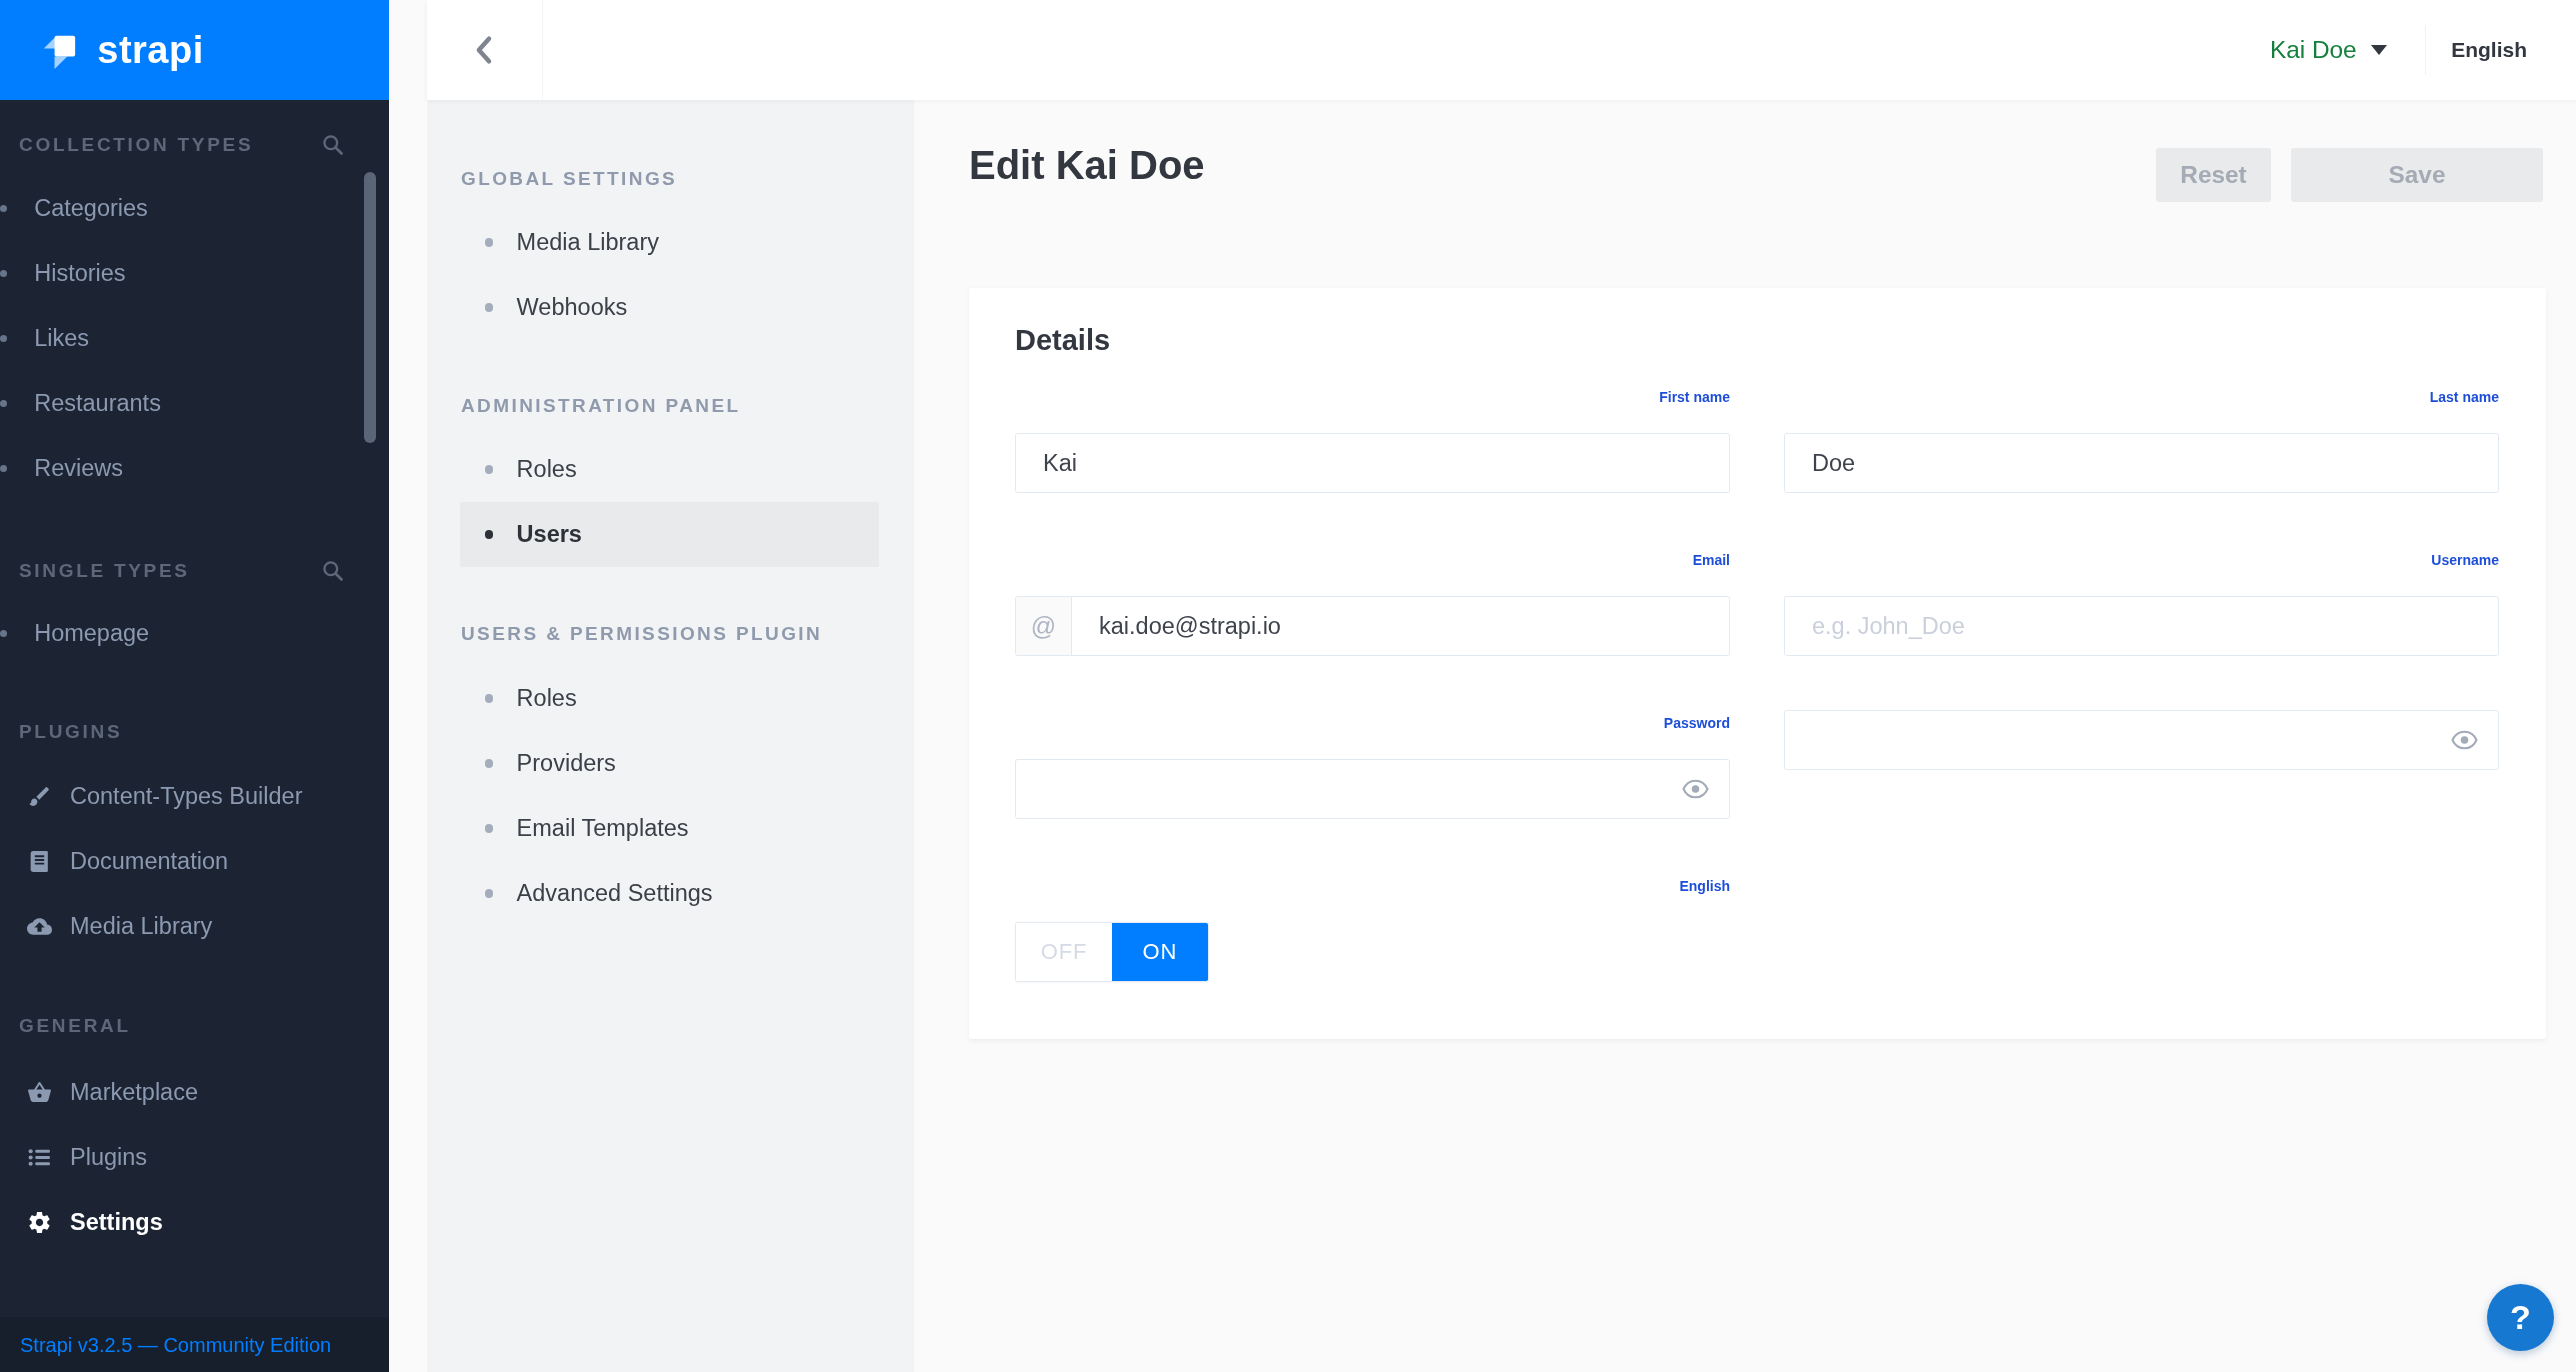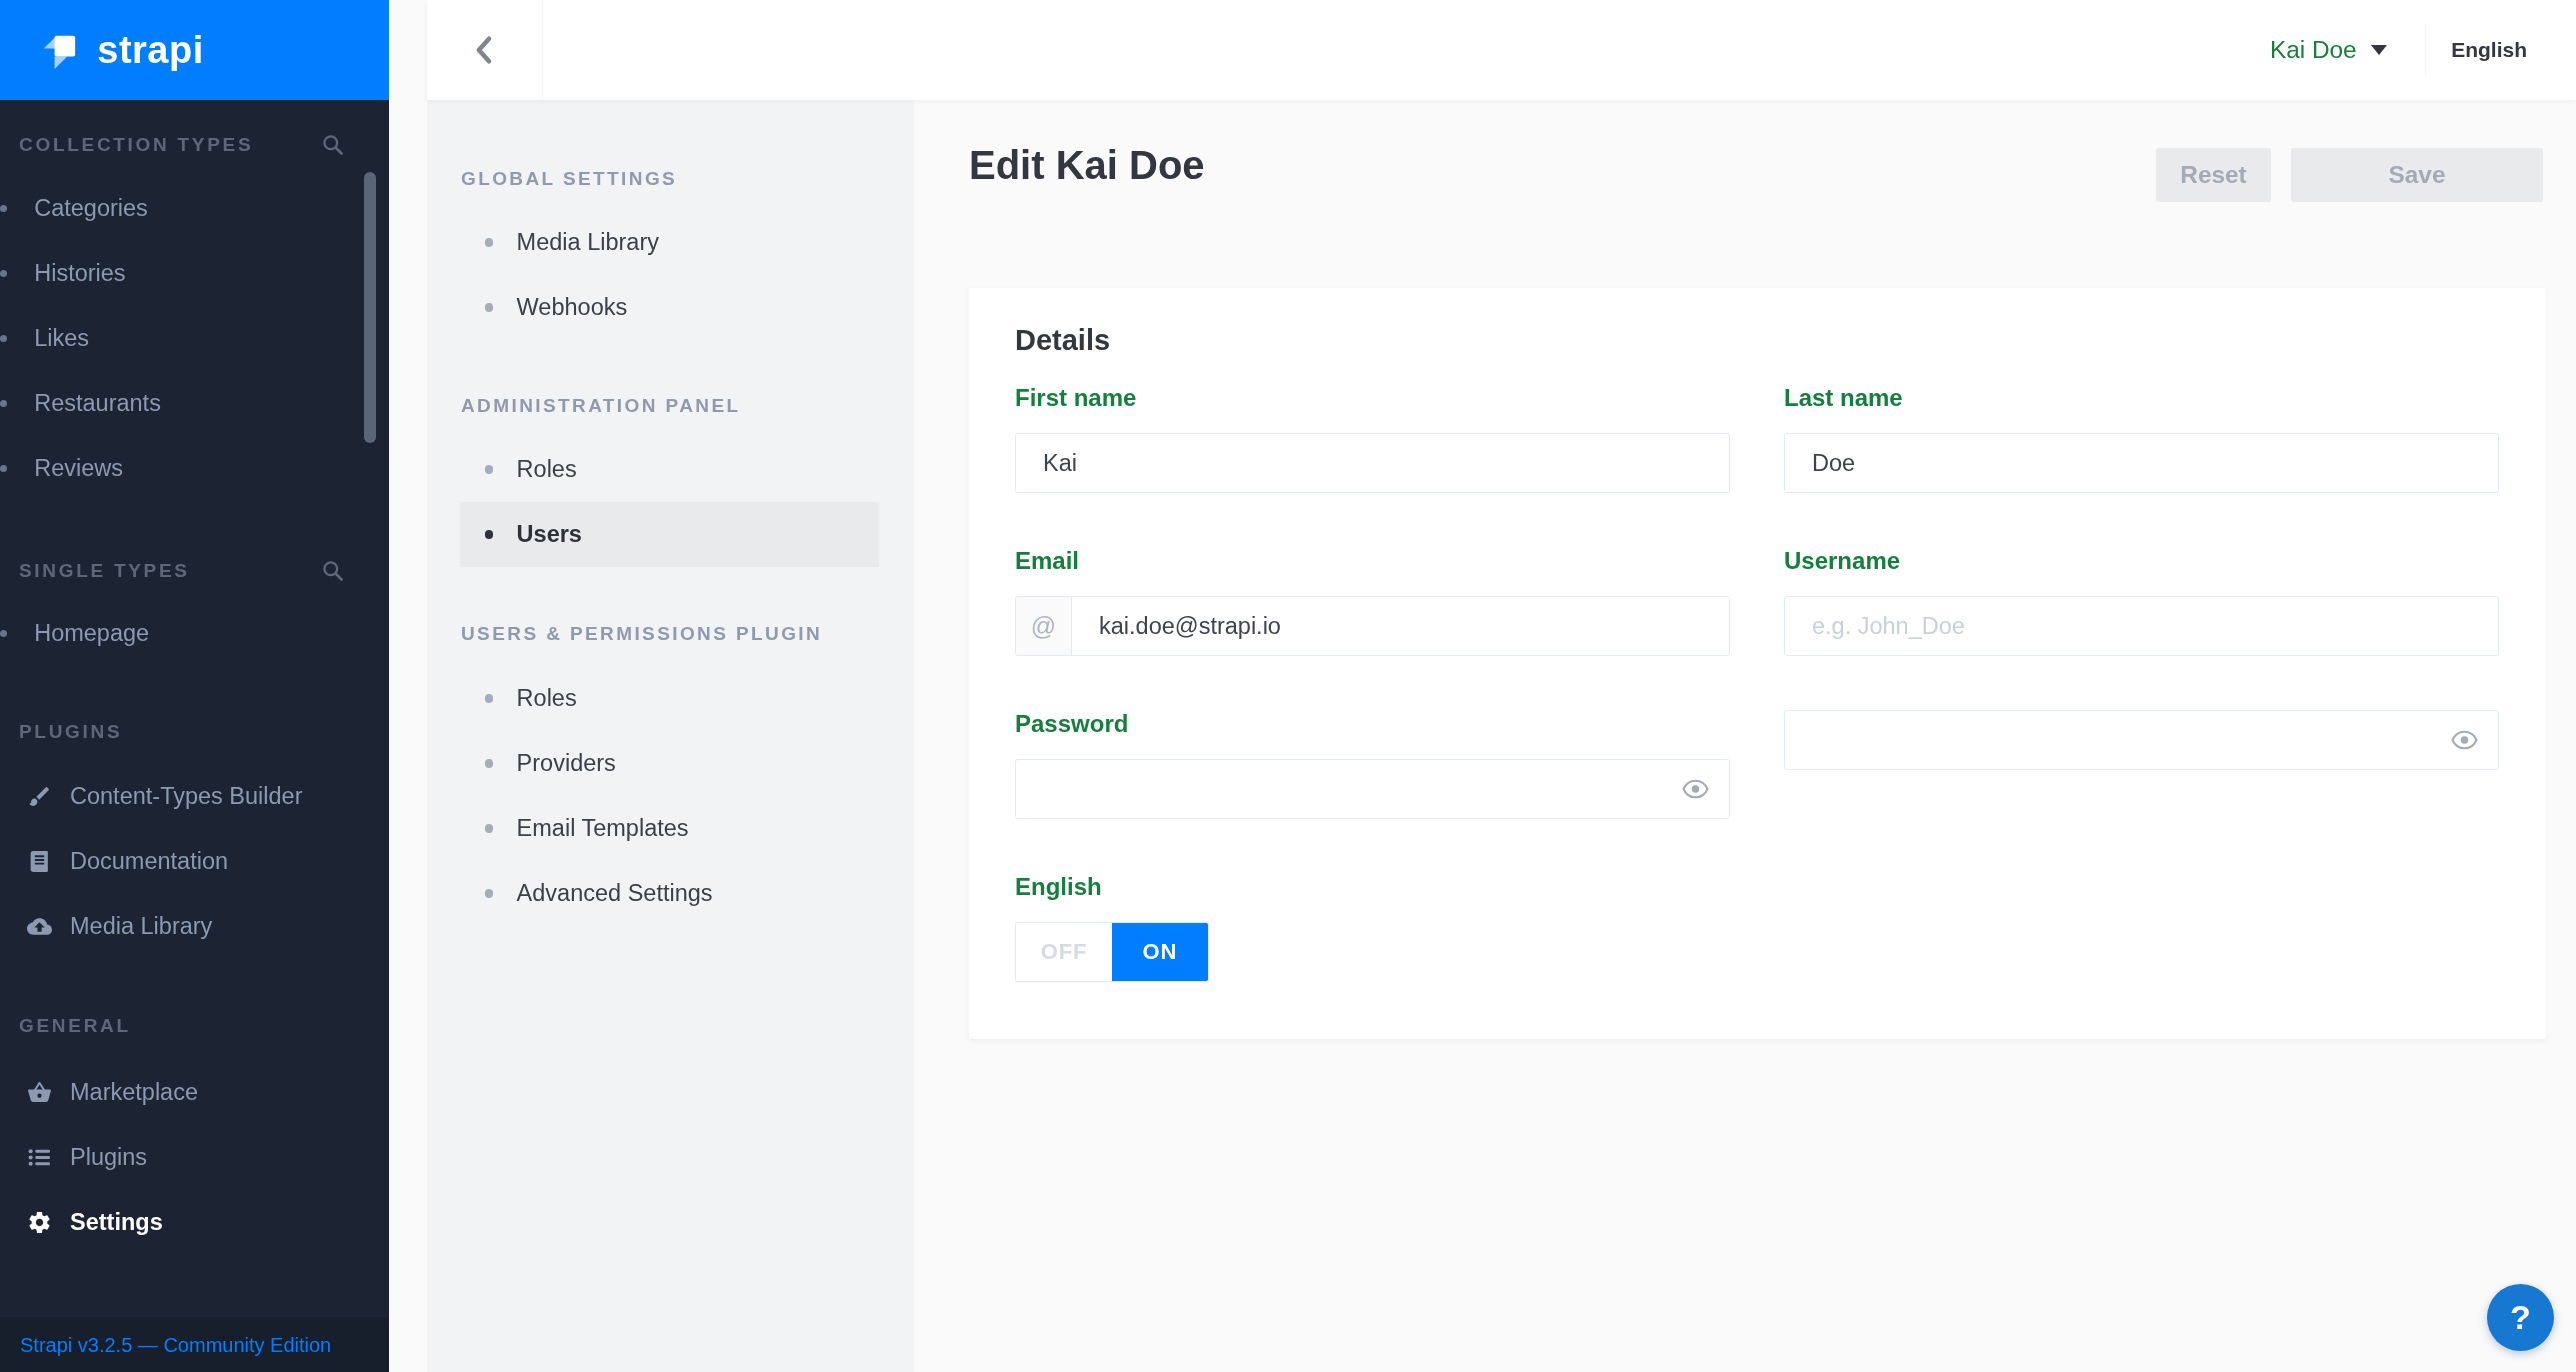--- a/index.html
+++ b/index.html
@@ -60,29 +60,29 @@
   .btn-save  { width:252px; height:54px; }
 
   .card { position:absolute; left:55px; width:1577px; background:#fff; border-radius:2.7px; box-shadow:0 1.8px 3.6px rgba(227,227,231,.55); }
   .card-details { top:188px; height:751px; padding:36px 47px 0 46px; }
   .card-roles   { top:1006px; height:229px; padding:40px 47px 0 46px; }
   .card h2 { font-size:29px; font-weight:700; color:#333740; }
   .card-details h2 { margin-bottom:27px; }
   .card-roles h2 { margin-bottom:41px; }
 
   .form-grid { display:grid; grid-template-columns:715px 715px; column-gap:54px; row-gap:54px; }
-  .field label { display:block; font-size:24px; font-weight:600; color:#15803d; line-height:27px; margin-bottom:22px; }
+  .field label { display:block; font-size:14px; font-weight:600; color:#1d4ed8; line-height:27px; margin-bottom:22px;text-align:right; }
   .tbox { position:relative; width:715px; height:60px; border:0.9px solid #e3e9f3; border-radius:2.7px; background:#fff; display:flex; align-items:center; }
   .tbox input { border:none; outline:none; background:transparent; height:100%; flex:1; padding:0 54px 0 27px; font-size:23.5px; color:#3e434c; font-family:inherit; }
   .tbox input::placeholder { color:#c9d0dc; }
   .addon { width:56px; height:100%; background:#fafafb; border-right:0.9px solid #e3e9f3; display:flex; align-items:center; justify-content:center; color:#aeb6c4; font-size:25px; border-radius:2.7px 0 0 2.7px; }
   .eye-btn { position:absolute; right:14.5px; top:0; height:100%; border:none; background:none; display:flex; align-items:center; cursor:pointer; color:#a3abb8; padding:0 5.4px; }
 
   .toggle { width:194px; height:60px; border:0.9px solid #e3e9f3; border-radius:2.7px; background:#fff; display:flex; overflow:hidden; box-shadow:0 0.9px 1.8px rgba(16,22,34,.04); cursor:pointer; }
-  .toggle .seg { flex:1; display:flex; align-items:center; justify-content:center; font-size:22px; font-weight:700; letter-spacing:0.9px; }
+  .toggle .seg { flex:1; display:flex; align-items:center; justify-content:center; font-size:22px; font-weight:400; letter-spacing:0.9px; }
   .seg-off { color:#d5dbe5; background:#fff; }
   .seg-on  { color:#fff; background:#007eff; }
 
   .multiselect { position:relative; width:715px; height:60px; border:0.9px solid #e3e9f3; border-radius:2.7px; background:#fff; display:flex; align-items:center; padding-left:9px; }
   .chip { height:42px; background:#e6f0fc; border:0.9px solid #b3d6f9; border-radius:2.7px; display:flex; align-items:center; color:#2585e2; }
   .chip-label { padding:0 18px; font-size:23.5px; }
   .chip-sep { width:0.9px; align-self:stretch; background:rgba(0,126,255,.25); }
   .chip-x { width:47px; height:100%; border:none; background:none; display:flex; align-items:center; justify-content:center; cursor:pointer; color:#2585e2; }
   .clear-x { position:absolute; right:62px; top:0; height:100%; border:none; background:none; display:flex; align-items:center; cursor:pointer; color:#a6aeba; }
   .caret-box { position:absolute; right:0; top:0; bottom:0; width:52px; border-left:0.9px solid #e3e9f3; background:#fafafb; border-radius:0 2.7px 2.7px 0; display:flex; align-items:center; justify-content:center; cursor:pointer; }

